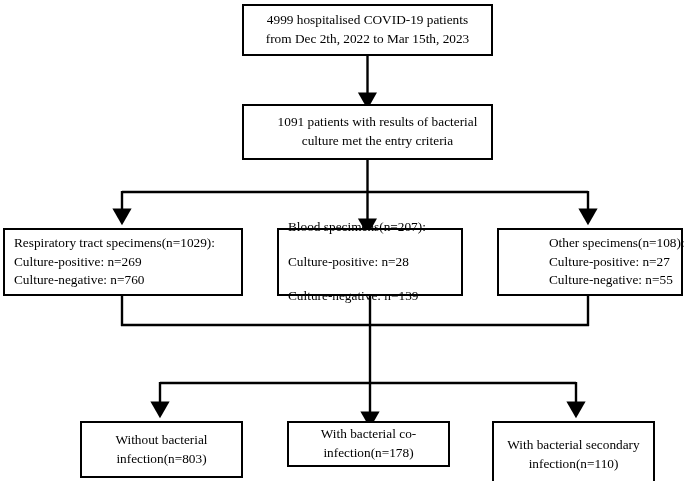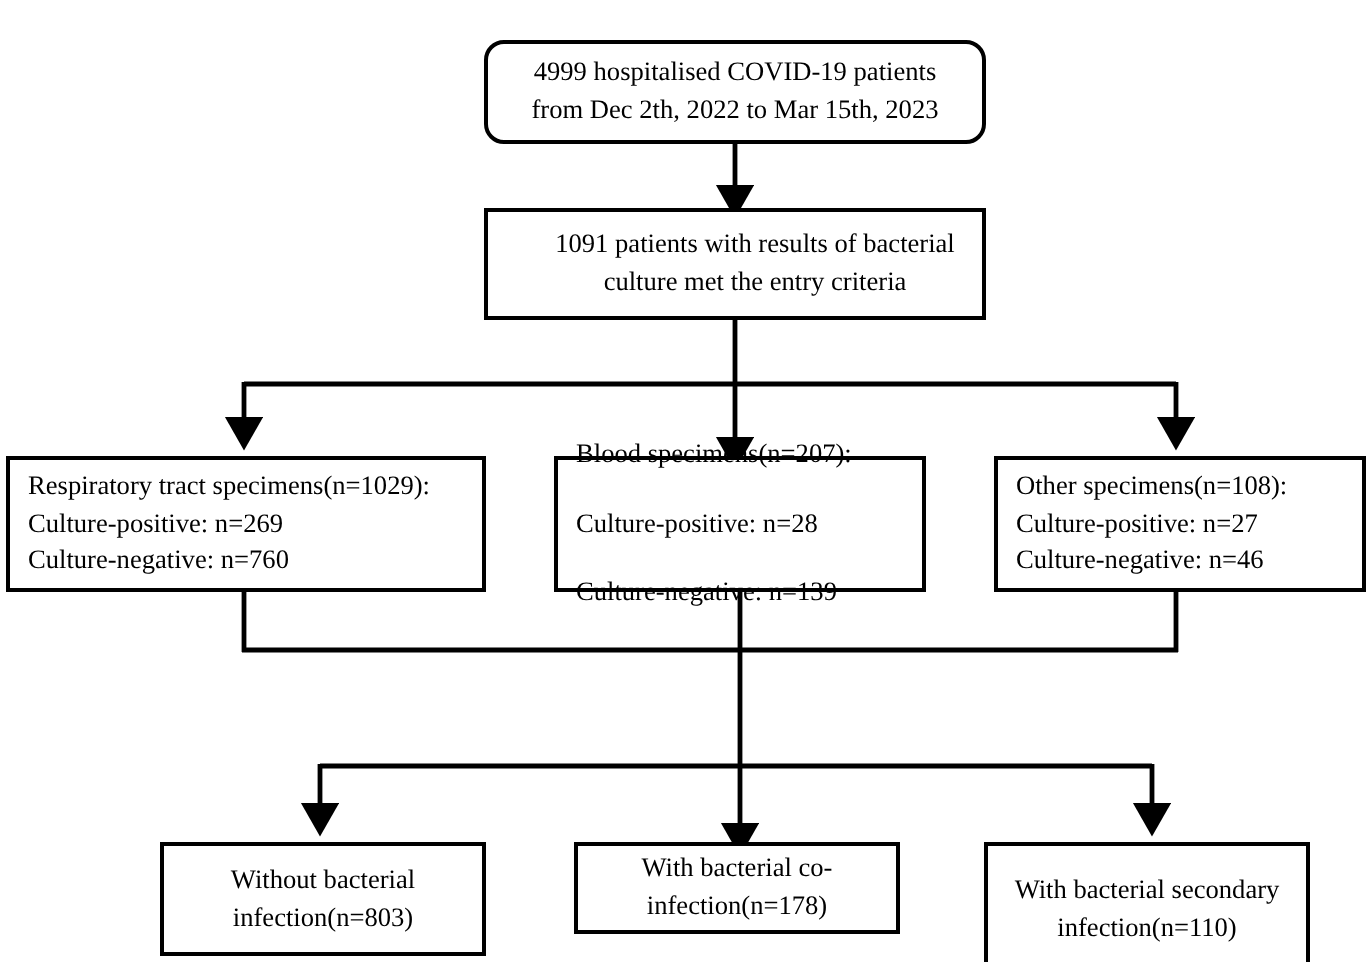--- a/index.html
+++ b/index.html
@@ -43,27 +43,27 @@
   .node.center .line {
     text-align: center;
     padding: 0 8px;
   }
   .node.leftalign .line {
     text-align: left;
     padding-left: 9px;
   }
 
   
-  #node-cohort   { left: 242px; top: 20px;   width: 251px; height: 52px; border-radius: 10px; }
+  #node-cohort   { left: 242px; top: 4px;   width: 251px; height: 52px; }
   
   #node-eligible { left: 242px; top: 104px; width: 251px; height: 56px; padding-left: 20px; }
   
   #node-resp     { left: 3px;   top: 228px; width: 240px; height: 68px; }
   #node-blood    { left: 277px; top: 228px; width: 186px; height: 68px; gap: 16px; }
-  #node-other    { left: 497px; top: 228px; width: 186px; height: 68px; }
+  #node-other    { left: 497px; top: 228px; width: 186px; height: 68px; padding-left: 41px; }
   
   #node-noinf    { left: 80px;  top: 421px; width: 163px; height: 57px; }
   #node-coinf    { left: 287px; top: 421px; width: 163px; height: 46px; }
   #node-secinf   { left: 492px; top: 421px; width: 163px; height: 67px; }
 </style>
 </head>
 <body>
 
 <div id="canvas">
 
@@ -118,21 +118,21 @@
 
   <div class="node leftalign" id="node-blood">
     <div class="line">Blood specimens(n=207):</div>
     <div class="line">Culture-positive: n=28</div>
     <div class="line">Culture-negative: n=139</div>
   </div>
 
   <div class="node leftalign" id="node-other">
     <div class="line">Other specimens(n=108):</div>
     <div class="line">Culture-positive: n=27</div>
-    <div class="line">Culture-negative: n=46</div>
+    <div class="line">Culture-negative: n=55</div>
   </div>
 
   <div class="node center" id="node-noinf">
     <div class="line">Without bacterial</div>
     <div class="line">infection(n=803)</div>
   </div>
 
   <div class="node center" id="node-coinf">
     <div class="line">With bacterial co-</div>
     <div class="line">infection(n=178)</div>

